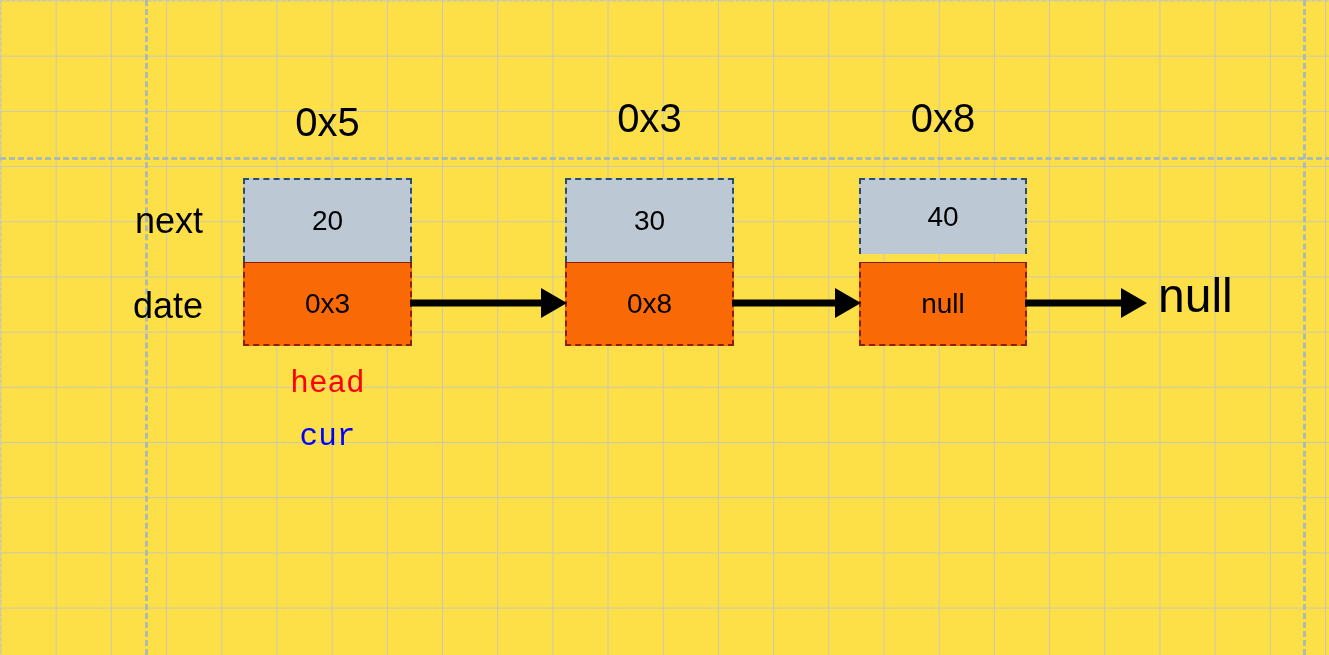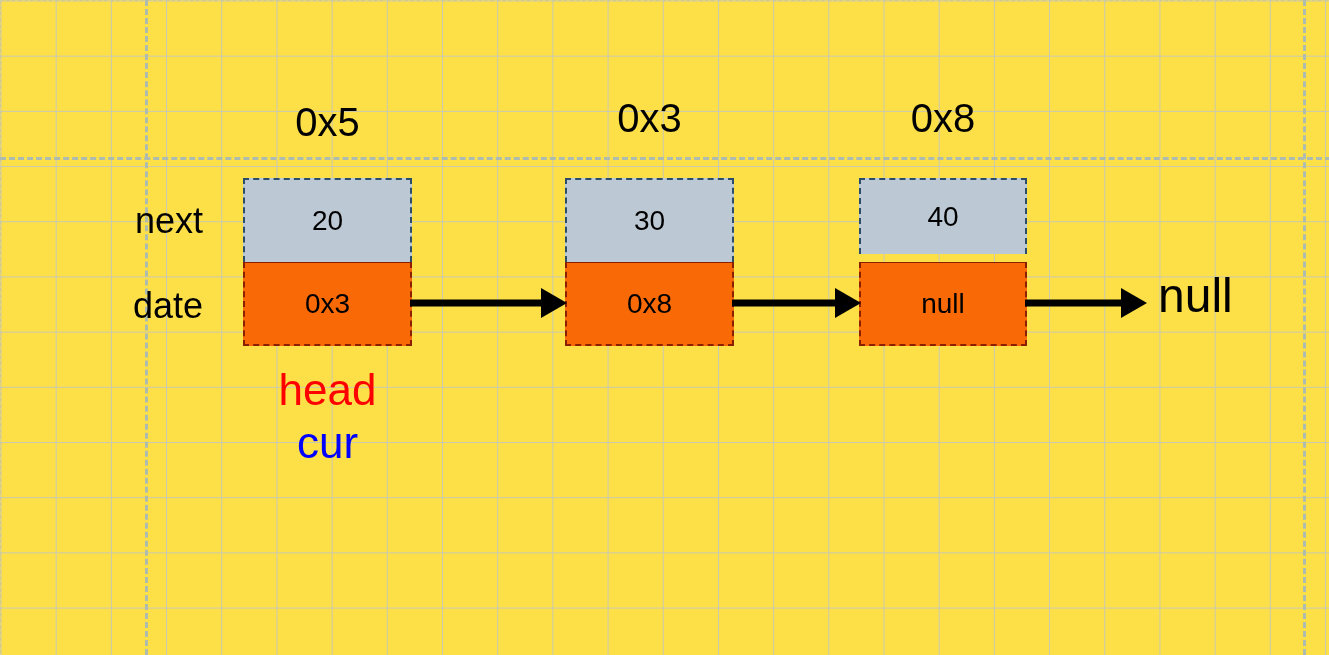--- a/index.html
+++ b/index.html
@@ -129,24 +129,25 @@
   .terminator {
     position: absolute;
     font-size: 48px;
     color: #000;
     line-height: 1;
     white-space: nowrap;
   }
 
   .ptr-label {
     position: absolute;
-    font-size: 44px;
+    font-size: 31px;
     text-align: center;
     line-height: 1;
     white-space: nowrap;
+    font-family: Liberation Mono, monospace;
   }
 </style>
 </head>
 <body>
 
 <div id="canvas">
 
   <div class="grid-layer grid-fine"></div>
   <div class="grid-layer grid-major"></div>
 

